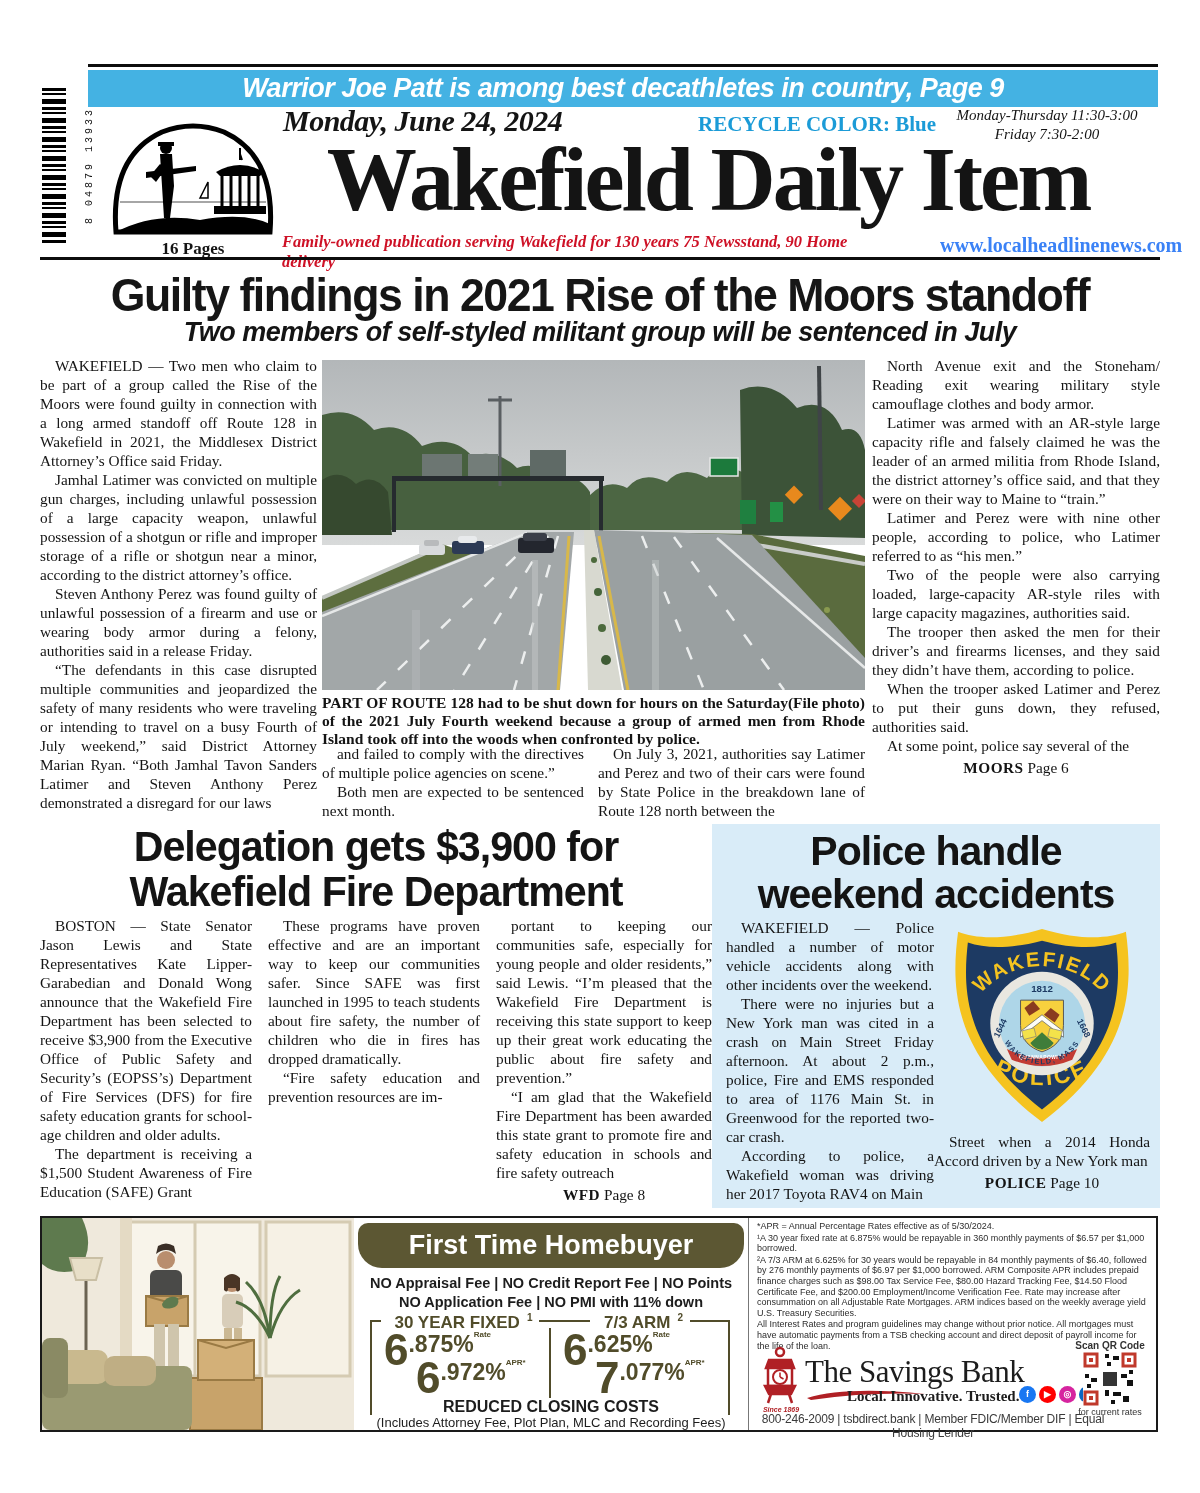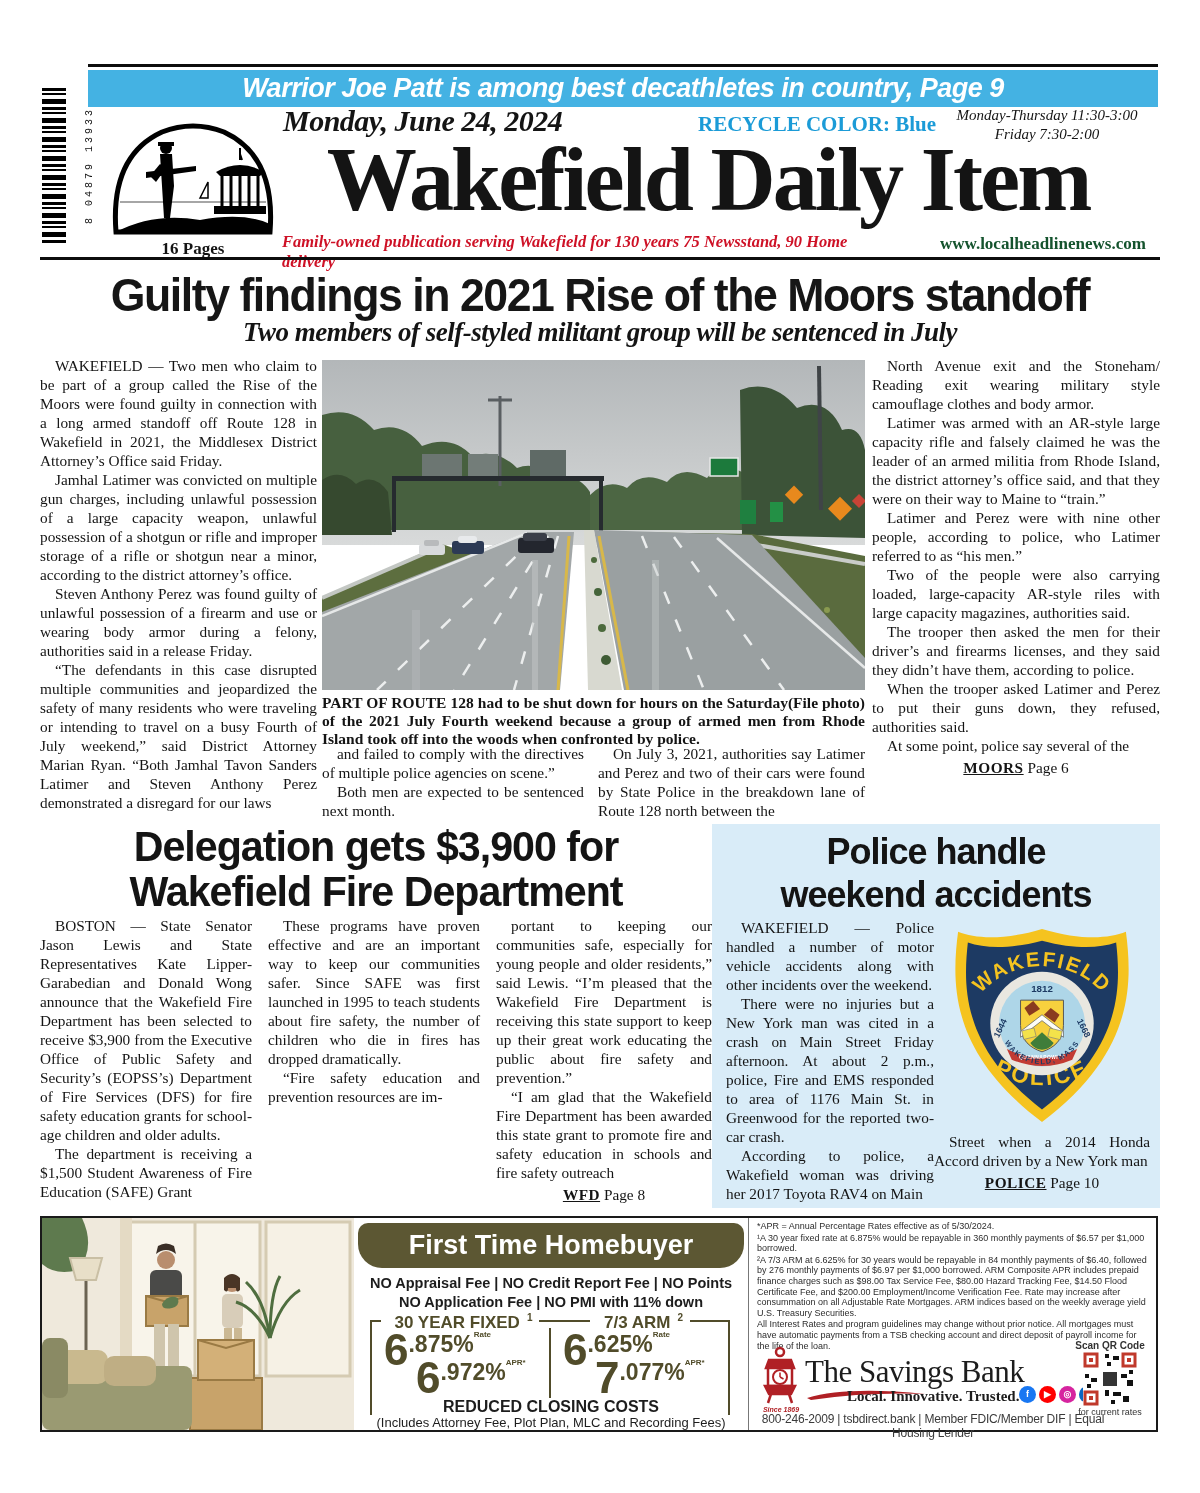--- a/index.html
+++ b/index.html
@@ -18,52 +18,52 @@
   .bc-digits{position:absolute;left:-28px;top:72px;width:150px;text-align:center;
      transform:rotate(-90deg);font-family:"Liberation Mono",monospace;font-size:10px;letter-spacing:3px;}
   .logo{left:104px;top:120px;width:178px;height:118px;}
   .pages{left:104px;top:239px;width:178px;text-align:center;font-weight:bold;font-size:17px;}
   .mdate{left:283px;top:104px;font-weight:bold;font-style:italic;font-size:30px;letter-spacing:-.5px;}
   .recycle{left:698px;top:112px;font-weight:bold;font-size:21px;color:#1b9bd7;}
   .hours{left:938px;top:106px;width:218px;text-align:center;font-style:italic;font-size:15px;line-height:19px;}
   .mast-title{left:272px;top:133px;width:872px;text-align:center;font-weight:bold;font-size:92px;
      line-height:1;letter-spacing:-3px;white-space:nowrap;transform:scaleX(.98);transform-origin:center;}
   .tagline{left:282px;top:232px;width:620px;font-weight:bold;font-style:italic;font-size:16.5px;color:#ce1126;}
-  .website{left:940px;top:234px;width:205px;text-align:right;font-weight:bold;font-size:17px;color:#14532d;}
+  .website{left:940px;top:234px;width:205px;text-align:right;font-weight:bold;font-size:20px;color:#3b82f6;}
   .mast-rule{left:40px;top:257px;width:1120px;height:3px;background:#0d0d0d;}
 
   
   .h1{left:40px;top:268px;width:1120px;text-align:center;font-family:"Liberation Sans",sans-serif;
       font-weight:bold;font-size:46px;letter-spacing:-1.5px;white-space:nowrap;color:#161616;
       transform:scaleX(.97);transform-origin:center;}
-  .h1sub{left:40px;top:317px;width:1120px;text-align:center;font-family:Liberation Serif, serif;
+  .h1sub{left:40px;top:317px;width:1120px;text-align:center;font-family:Liberation Sans, sans-serif;
       font-weight:bold;font-style:italic;font-size:27px;letter-spacing:-.5px;}
   .np-col{font-size:15.3px;line-height:19px;}
   .np-col p{margin:0;text-indent:15px;text-align:justify;hyphens:auto;}
   .s1col1{left:40px;top:356px;width:277px;}
   .photo{left:322px;top:360px;width:543px;height:330px;}
   .caption{left:322px;top:694px;width:543px;font-weight:bold;font-size:15.5px;line-height:18px;text-align:justify;}
   .caption .credit{float:right;}
   .s1col2{left:322px;top:744px;width:262px;}
   .s1col3{left:598px;top:744px;width:267px;}
   .s1col4{left:872px;top:356px;width:288px;}
   .jump{text-align:center !important;text-indent:0 !important;margin-top:3px !important;}
-  .jump b{letter-spacing:.5px;text-decoration:underline;}
+  .jump b{letter-spacing:.5px;}
 
   
   .d-head{left:40px;top:824px;width:672px;text-align:center;font-family:"Liberation Sans",sans-serif;
      font-weight:bold;font-size:42px;line-height:45px;letter-spacing:-1px;transform:scaleX(.98);transform-origin:center;}
   .d-col1{left:40px;top:916px;width:212px;}
   .d-col2{left:268px;top:916px;width:212px;}
   .d-col3{left:496px;top:916px;width:216px;}
 
   
   .police-panel{left:712px;top:824px;width:448px;height:384px;background:#d9ecf8;}
   .p-head{position:absolute;left:0;top:6px;width:100%;text-align:center;font-family:"Liberation Sans",sans-serif;
-     font-weight:bold;font-size:36px;line-height:43px;letter-spacing:-1px;}
+     font-weight:bold;font-size:41px;line-height:43px;letter-spacing:-1px;}
   .p-col1{position:absolute;left:14px;top:94px;width:208px;}
   .badge{position:absolute;left:232px;top:102px;width:196px;height:200px;}
   .p-col2{position:absolute;left:222px;top:308px;width:216px;}
 
   
   .ad{left:40px;top:1216px;width:1114px;height:212px;border:2px solid #1a1a1a;background:#fff;}
   .ad-photo{position:absolute;left:0;top:0;width:312px;height:212px;}
   .ad-promo{position:absolute;left:312px;top:0;width:394px;height:212px;font-family:"Liberation Sans",sans-serif;}
   .hb-banner{position:absolute;left:4px;top:5px;width:386px;height:45px;background:#5c5733;color:#fff;
      font-weight:bold;font-size:27px;line-height:45px;text-align:center;border-radius:10px 10px 24px 24px;}

